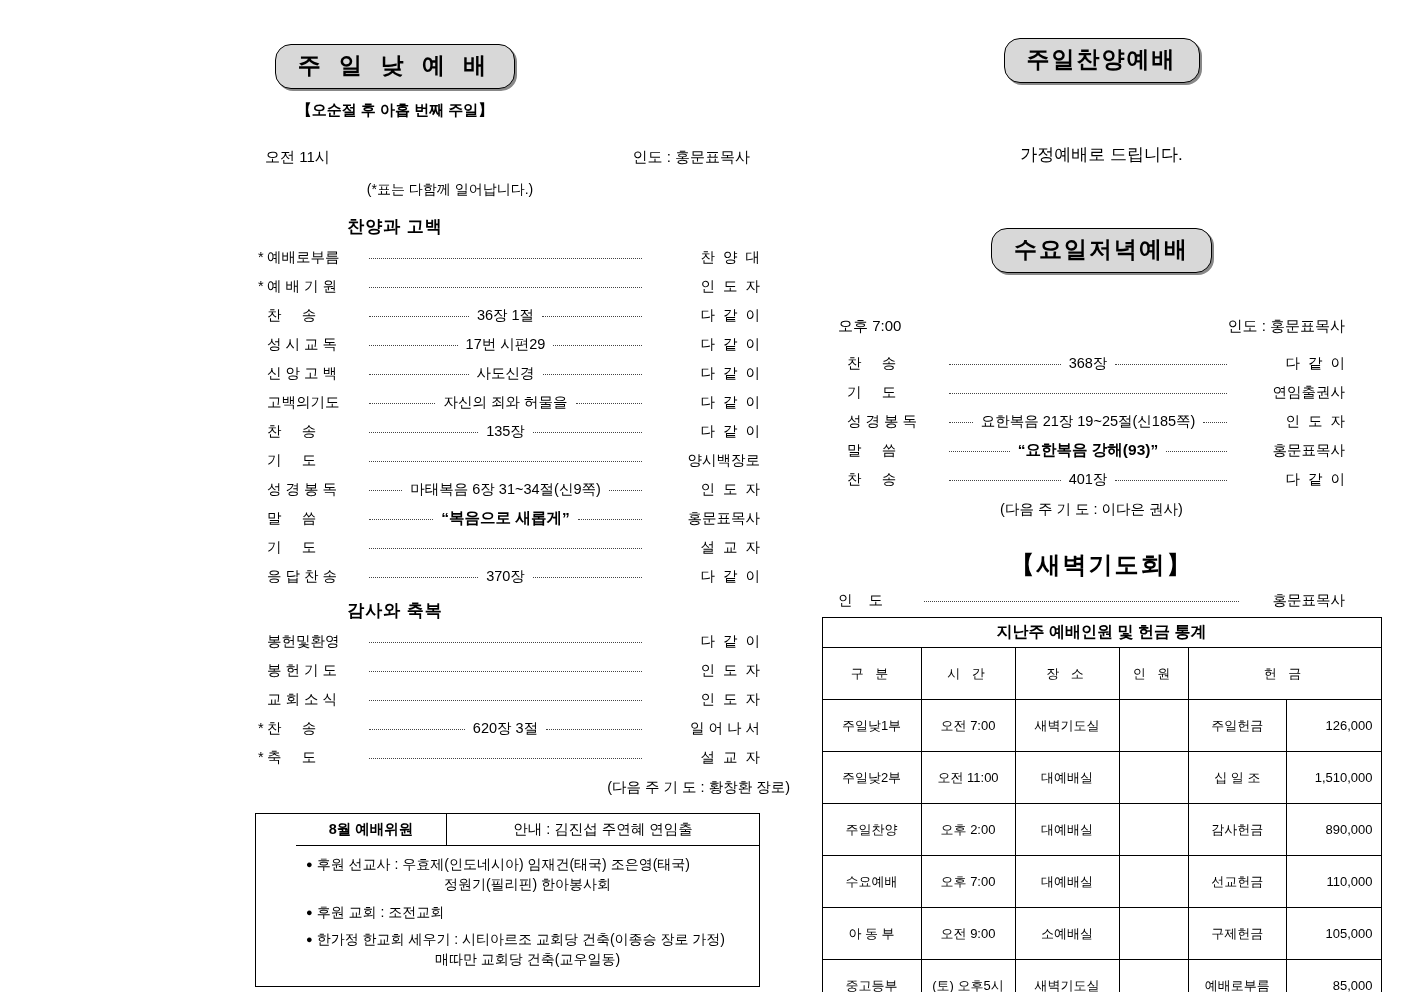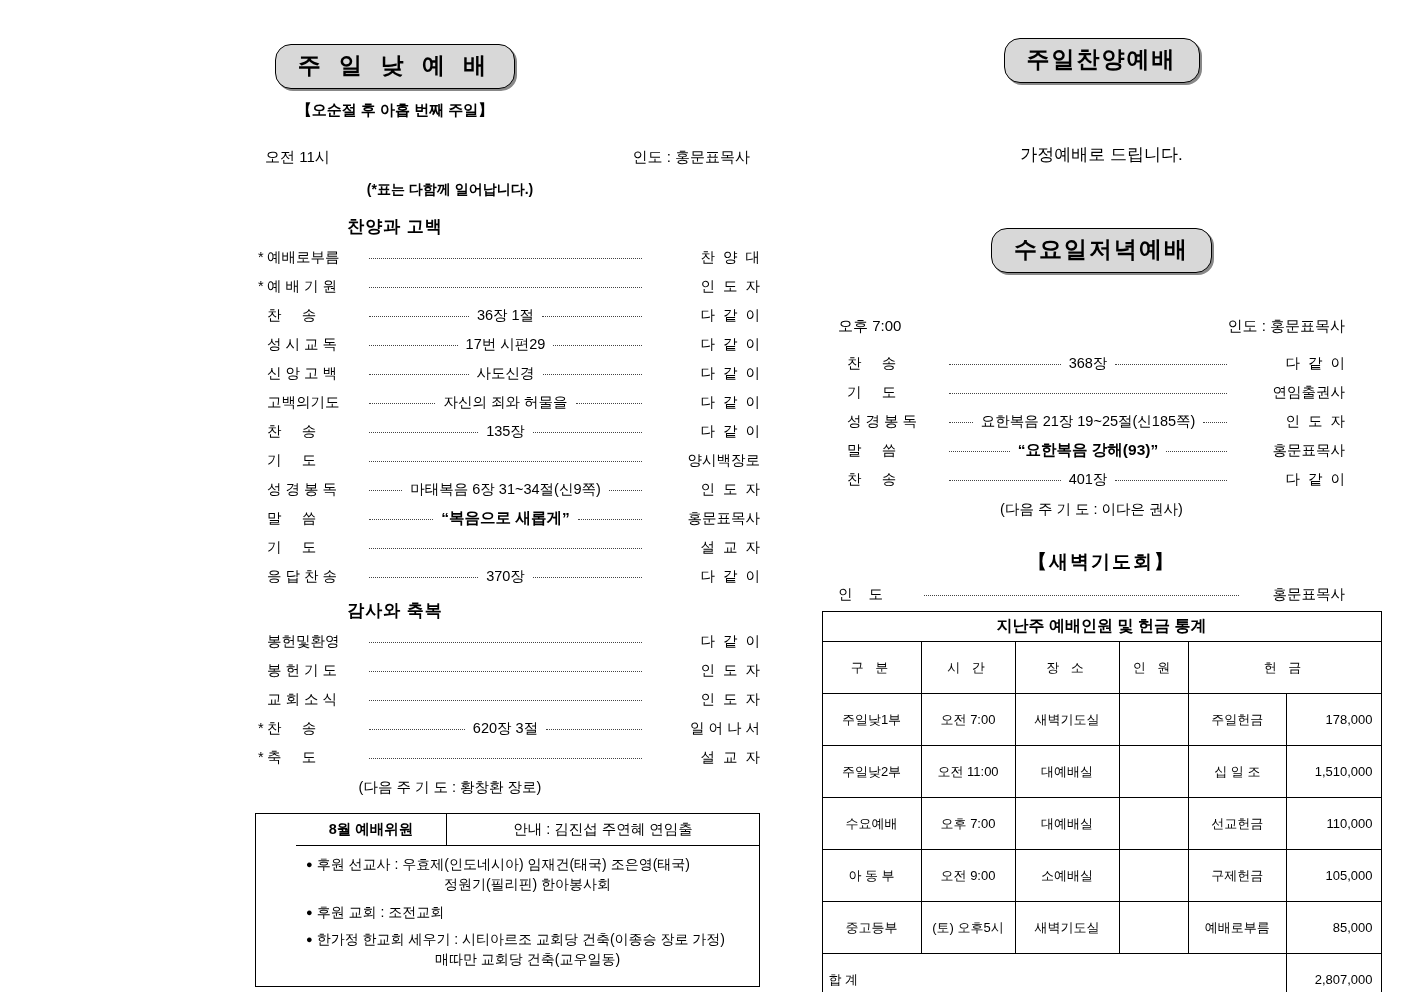--- a/index.html
+++ b/index.html
@@ -44,21 +44,21 @@
   .box .hdr .c1{width:150px;border-right:1.6px solid #000;font-weight:bold;font-size:14.5px;padding:6px 0;text-align:center;}
   .box .hdr .c2{flex:1;font-size:14.5px;padding:6px 0;text-align:center;}
   .box ul{list-style:none;margin:0;padding:8px 10px 10px 10px;}
   .box li{font-size:14px;margin-bottom:7px;line-height:1.45;}
   .box li .ind{display:block;text-align:center;}
   .bullet{font-size:11px;vertical-align:middle;margin-right:4px;}
 
   
   .rnote{font-size:17px;text-align:center;margin-top:60px;}
   .sect-gap{height:62px;}
-  .bracket-title{font-size:19px;font-weight:bold;text-align:center;letter-spacing:2px;margin:0;}
+  .bracket-title{font-size:24px;font-weight:bold;text-align:center;letter-spacing:2px;margin:0;}
 
   
   table.stats{border-collapse:collapse;margin:10px auto 0 auto;width:560px;font-size:13px;}
   table.stats td,table.stats th{border:1px solid #000;padding:16px 4px;height:19px;}
   table.stats .title{font-weight:bold;font-size:16px;text-align:center;padding:4px;}
   table.stats .hd{text-align:center;font-weight:normal;letter-spacing:4px;}
   table.stats .c{text-align:center;}
   table.stats .r{text-align:right;padding-right:8px;}
 </style>
 </head>
@@ -72,21 +72,21 @@
       <span class="pill">주 일 낮 예 배</span>
     </div>
 
     <div class="sub-bracket">【오순절 후 아홉 번째 주일】</div>
 
     <div class="row2" style="margin:28px 40px 0 265px;">
       <span>오전 11시</span>
       <span>인도 : 홍문표목사</span>
     </div>
 
-    <div class="note" style="margin-left:110px;font-weight:bold;">(*표는 다함께 일어납니다.)</div>
+    <div class="note" style="margin-left:110px;">(*표는 다함께 일어납니다.)</div>
 
     <div class="sec-title">찬양과 고백</div>
 
     <div style="margin:0 30px 0 258px;">
         <div class="ol">
           <span class="star">*</span>
           <span class="nm" style="white-space: pre;">예배로부름</span>
           <span class="dots"></span>
           <span class="who" style="white-space: pre; display: block; text-align: right;">찬  양  대</span>
         </div>
@@ -204,21 +204,21 @@
           <span class="who" style="white-space: pre; display: block; text-align: right;">일 어 나 서</span>
         </div>
         <div class="ol">
           <span class="star">*</span>
           <span class="nm" style="white-space: pre;">축     도</span>
           <span class="dots"></span>
           <span class="who" style="white-space: pre; display: block; text-align: right;">설  교  자</span>
         </div>
       </div>
 
-    <div class="nextpray" style="margin-left:110px;">(다음 주 기 도 : 황창환 장로)</div>
+    <div class="nextpray" style="margin-left:110px;text-align:right;">(다음 주 기 도 : 황창환 장로)</div>
 
     <div class="box" style="margin-left:255px;margin-right:30px;">
       <div class="hdr">
         <div class="c1">8월 예배위원</div>
         <div class="c2">안내 : 김진섭 주연혜 연임출</div>
       </div>
       <ul>
           <li><span class="bullet">●</span><span>후원 선교사 : 우효제(인도네시아)  임재건(태국)  조은영(태국)</span><span class="ind">정원기(필리핀)  한아봉사회</span></li>
           <li><span class="bullet">●</span><span>후원 교회  :  조전교회</span></li>
           <li><span class="bullet">●</span><span>한가정 한교회 세우기 : 시티아르조 교회당 건축(이종승 장로 가정)</span><span class="ind">매따만 교회당 건축(교우일동)</span></li>
@@ -308,29 +308,37 @@
             <td class="hd c" style="width: 95px;">장   소</td>
             <td class="hd c" style="width: 60px;">인  원</td>
             <td class="hd c" colspan="2">헌       금</td>
           </tr>
           <tr>
             <td class="c">주일낮1부</td>
             <td class="c">오전 7:00</td>
             <td class="c">새벽기도실</td>
             <td class="c"></td>
             <td class="c">주일헌금</td>
-            <td class="r">178,000</td>
+            <td class="r">126,000</td>
           </tr>
           <tr>
             <td class="c">주일낮2부</td>
             <td class="c">오전 11:00</td>
             <td class="c">대예배실</td>
             <td class="c"></td>
             <td class="c">십 일 조</td>
             <td class="r">1,510,000</td>
+          </tr>
+          <tr>
+            <td class="c">주일찬양</td>
+            <td class="c">오후 2:00</td>
+            <td class="c">대예배실</td>
+            <td class="c"></td>
+            <td class="c">감사헌금</td>
+            <td class="r">890,000</td>
           </tr>
           <tr>
             <td class="c">수요예배</td>
             <td class="c">오후 7:00</td>
             <td class="c">대예배실</td>
             <td class="c"></td>
             <td class="c">선교헌금</td>
             <td class="r">110,000</td>
           </tr>
           <tr>

